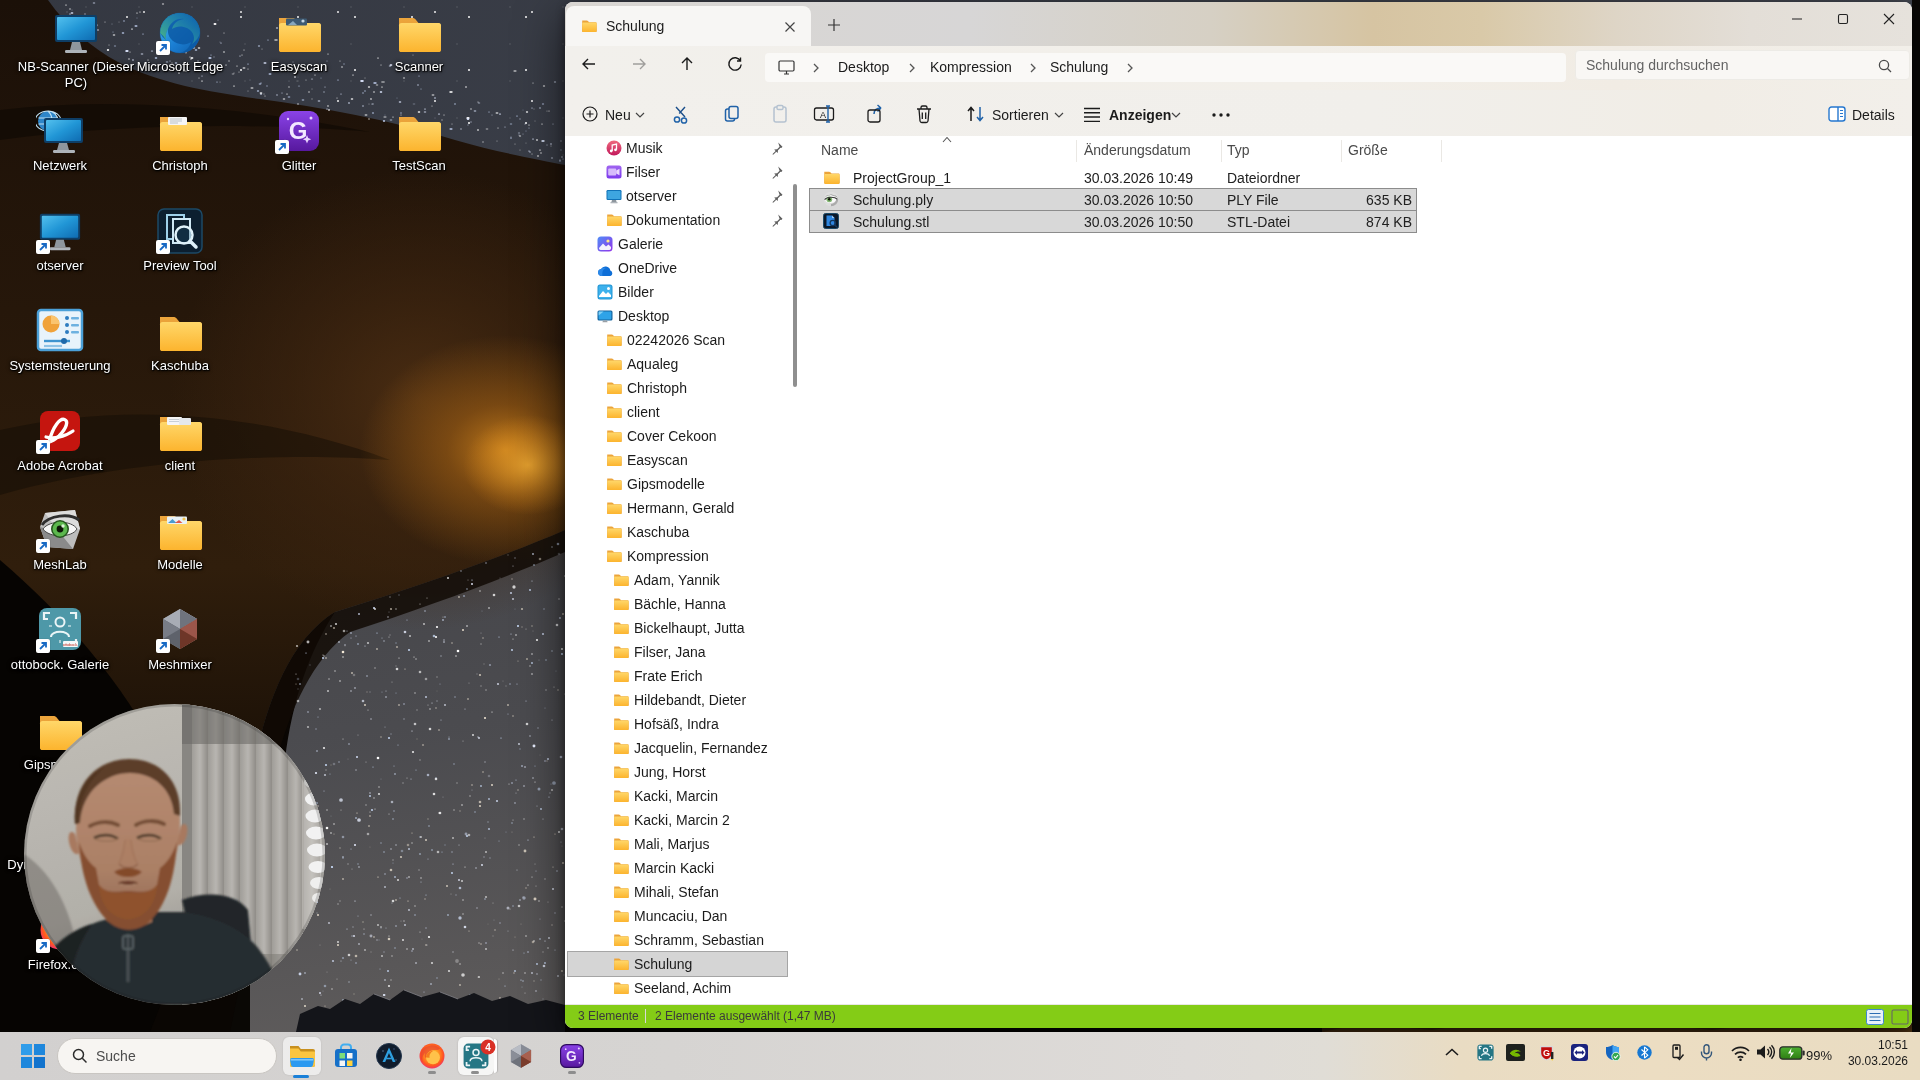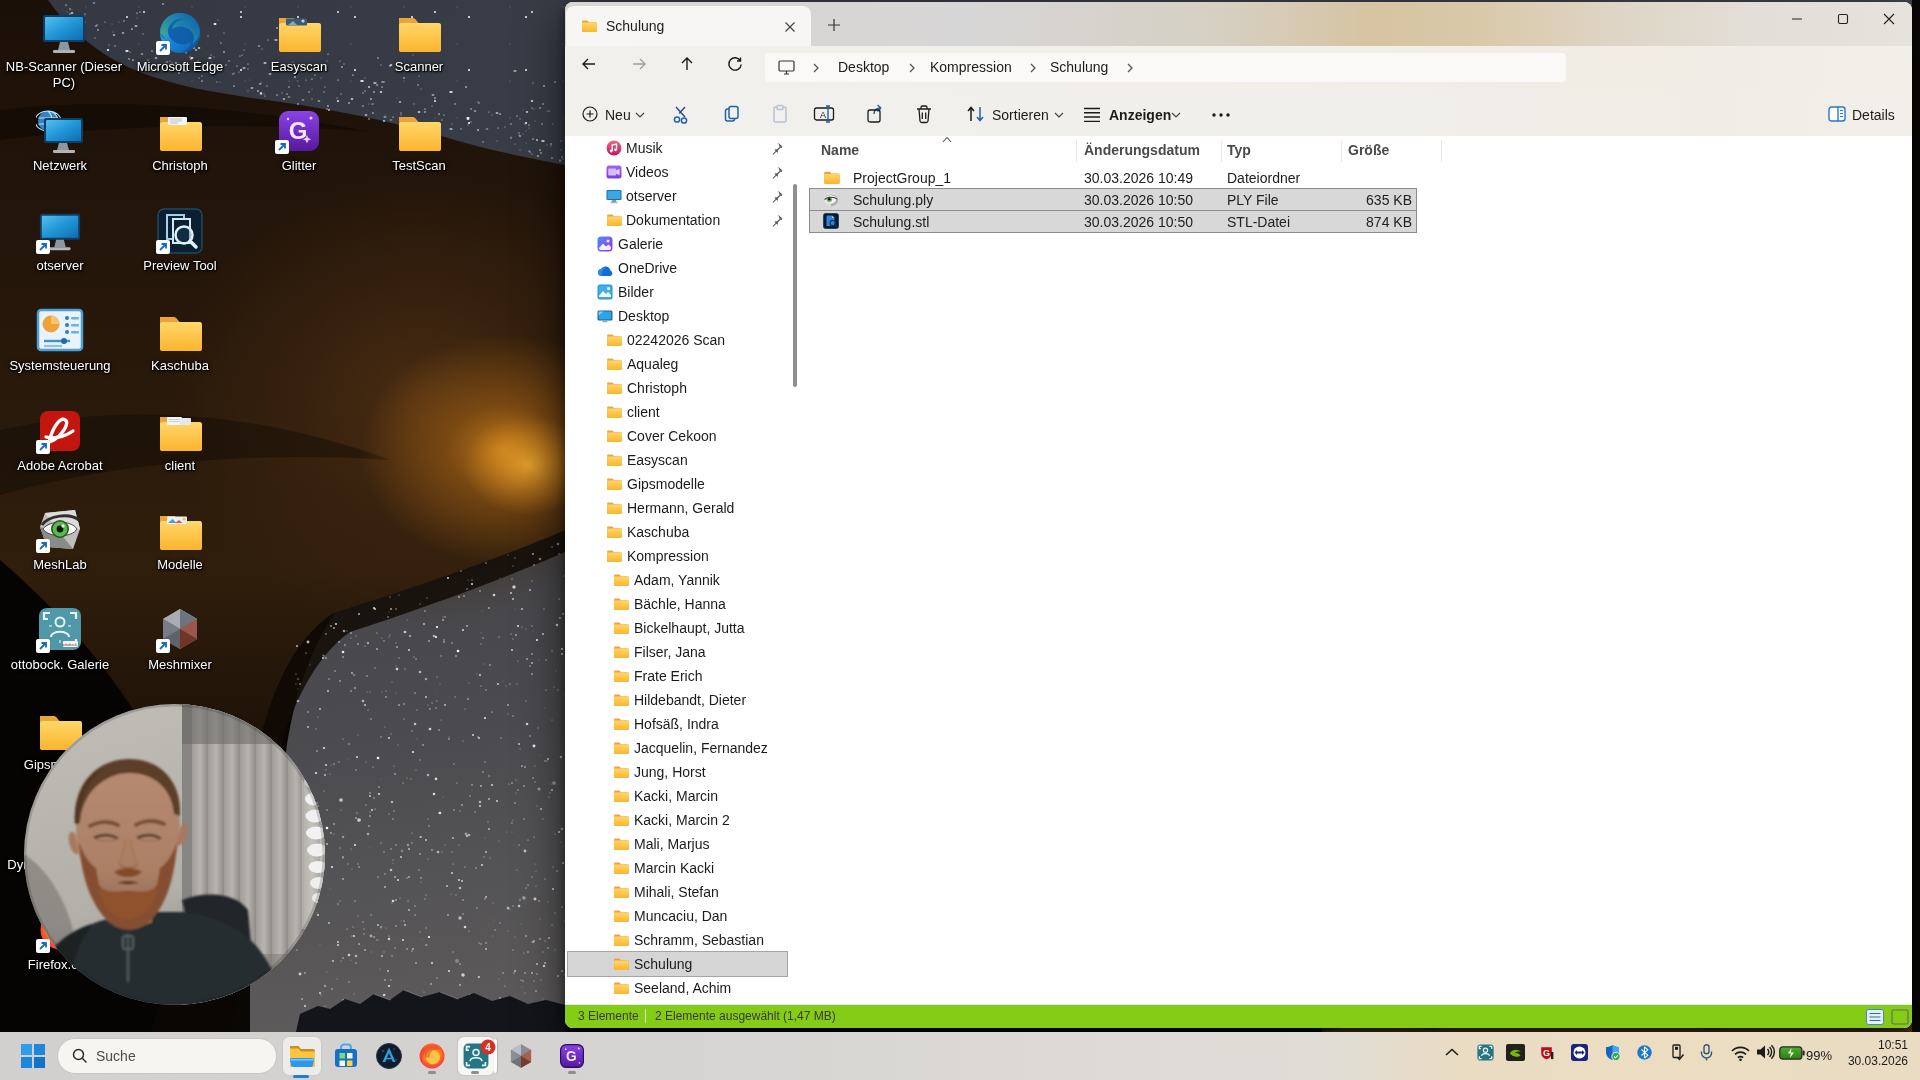--- a/index.html
+++ b/index.html
@@ -52,21 +52,21 @@
   #statusbar { position:absolute; left:0; top:1002px; width:100%; height:24px; background:#84cc16;
                border-top:1px solid #e9e7e4; font-size:12px; color:#3a3a3a; }
 
   #sidebar { position:absolute; left:0; top:0; width:235px; height:100%; background:#fff; overflow:hidden; }
   .srow { position:absolute; left:0; width:228px; height:24px; }
   .srow .sic { position:absolute; top:4px; }
   .srow .stx { position:absolute; top:4px; font-size:14px; white-space:nowrap; }
   .pin { position:absolute; left:205px; top:5px; }
 
   #filelist { position:absolute; left:235px; top:0; right:0; height:100%; }
-  .hdr { position:absolute; top:6px; font-size:14px; color:#4a4a4a;font-weight:bold; }
+  .hdr { position:absolute; top:6px; font-size:14px; color:#4a4a4a; }
   .hsep { position:absolute; top:4px; width:1px; height:22px; background:#eae8e4; }
   .frow { position:absolute; left:10px; width:606px; height:21px; }
   .frow .ficon { position:absolute; left:13px; top:2px; }
   .frow .fname { position:absolute; left:43px; top:3px; }
   .frow .fdate { position:absolute; left:274px; top:3px; color:#212121; }
   .frow .ftype { position:absolute; left:417px; top:3px; color:#212121; }
   .frow .fsize { position:absolute; right:4px; top:3px; color:#212121; }
   .fsel { background:#d8d8d8; box-shadow:0 0 0 1px #8c8c8c; }
 
   
@@ -1167,21 +1167,21 @@
     <path d="M374,994 L390,1000 M404,990 L422,997 M440,992 L458,999" stroke="#8a8a90" stroke-width="1" opacity="0.7"></path>
     <rect x="565" y="1024" width="760" height="10" fill="#040302"></rect>
     <rect x="1322" y="1022" width="598" height="12" fill="#41290f"></rect>
     <path d="M1322,1032 l40,-8 70,6 60,-9 80,7 60,-6 80,8 60,-7 80,6 68,-5 v20 h-598 Z" fill="#5a3a16"></path>
     <rect x="1912" y="0" width="8" height="1080" fill="#0b0907"></rect>
   </svg>
 </div>
 
 <div id="dicons">
 
-  <div class="dicon" style="left:4px;top:9px;">
+  <div class="dicon" style="left:16px;top:9px;">
     <div class="ic"><svg width="48" height="48">
           <use href="#monitor48"></use>
         </svg></div>
     <div class="lbl">NB-Scanner (Dieser<br>PC)</div>
   </div>
   <div class="dicon" style="left:120px;top:9px;">
     <div class="ic">
       <svg width="44" height="44" viewBox="0 0 44 44" style="margin-top:2px">
         <circle cx="22" cy="22" r="20" fill="url(#edgeG)"></circle>
         <path d="M42,22 A20,20 0 0 1 22,42 C28,40 32,36 33,31 C30,33 26,34 22,33 C14,31.5 9,25 10,18 C8,21 7,25 8,29 A20,20 0 0 1 2,22 A20,20 0 0 1 42,22 Z" fill="#0c59a4" opacity="0.85"></path>
@@ -1595,20 +1595,27 @@
         <path d="M2,1 L6,5 L2,9" stroke="#555" stroke-width="1.3" fill="none"></path>
       </svg>
     <span class="crumbtxt" style="position:absolute;left:365px;top:13px;">Kompression</span>
     <svg width="8" height="10" viewBox="0 0 8 10" style="position:absolute;left:464px;top:17px;">
         <path d="M2,1 L6,5 L2,9" stroke="#555" stroke-width="1.3" fill="none"></path>
       </svg>
     <span class="crumbtxt" style="position:absolute;left:485px;top:13px;">Schulung</span>
     <svg width="8" height="10" viewBox="0 0 8 10" style="position:absolute;left:561px;top:17px;">
         <path d="M2,1 L6,5 L2,9" stroke="#555" stroke-width="1.3" fill="none"></path>
       </svg>
+    <div style="position:absolute;left:1010px;top:4px;width:335px;height:30px;background:#f9f7f4;border:1px solid #edebe6;border-radius:4px;">
+      <span style="position:absolute;left:10px;top:6px;font-size:14px;color:#636363;">Schulung durchsuchen</span>
+      <svg width="14" height="14" viewBox="0 0 14 14" style="position:absolute;left:302px;top:8px;">
+          <circle cx="6" cy="6" r="4.6" fill="none" stroke="#4a4a4a" stroke-width="1.3"></circle>
+          <path d="M9.5,9.5 L13,13" stroke="#4a4a4a" stroke-width="1.3"></path>
+        </svg>
+    </div>
   </div>
   <div id="toolbar">
     <svg width="16" height="16" viewBox="0 0 16 16" style="position:absolute;left:17px;top:16px;">
         <circle cx="8" cy="8" r="7" fill="none" stroke="#1b1b1b" stroke-width="1.2"></circle>
         <path d="M8,4.5 V11.5 M4.5,8 H11.5" stroke="#1b1b1b" stroke-width="1.2"></path>
       </svg>
     <span class="tbtxt" style="position:absolute;left:40px;top:17px;">Neu</span>
     <svg width="10" height="8" viewBox="0 0 10 8" style="position:absolute;left:70px;top:21px;">
         <path d="M1,2 L5,6 L9,2" stroke="#444" stroke-width="1.2" fill="none"></path>
       </svg>
@@ -1681,21 +1688,21 @@
           <svg class="pin" width="14" height="14" viewBox="0 0 14 14">
             <use href="#pinid"></use>
           </svg>
         </div>
     <div class="srow" style="top:24px;">
           <svg class="sic" width="16" height="16" viewBox="0 0 16 16" style="left:41px;">
             <rect x="0.5" y="1.5" width="15" height="13" rx="2.5" fill="url(#vidG)"></rect>
             <rect x="2.2" y="4.5" width="8" height="7" rx="1" fill="#d6bbfb"></rect>
             <path d="M10.2,6.5 L13.5,4.8 V11.2 L10.2,9.5 Z" fill="#e9d7fd"></path>
           </svg>
-          <span class="stx" style="left:61px;">Videos</span>
+          <span class="stx" style="left:61px;">Filser</span>
           <svg class="pin" width="14" height="14" viewBox="0 0 14 14">
             <use href="#pinid"></use>
           </svg>
         </div>
     <div class="srow" style="top:48px;">
           <svg class="sic" width="16" height="16" viewBox="0 0 16 16" style="left:41px;">
             <rect x="0.5" y="2" width="15" height="10" rx="1.2" fill="#1173b8"></rect>
             <rect x="1.5" y="3" width="13" height="8" rx="0.6" fill="#3ea6e0"></rect>
             <path d="M6,12 h4 l0.6,2 h-5.2 Z" fill="#8f979e"></path>
             <rect x="4.5" y="14" width="7" height="1.3" fill="#aeb4ba"></rect>

